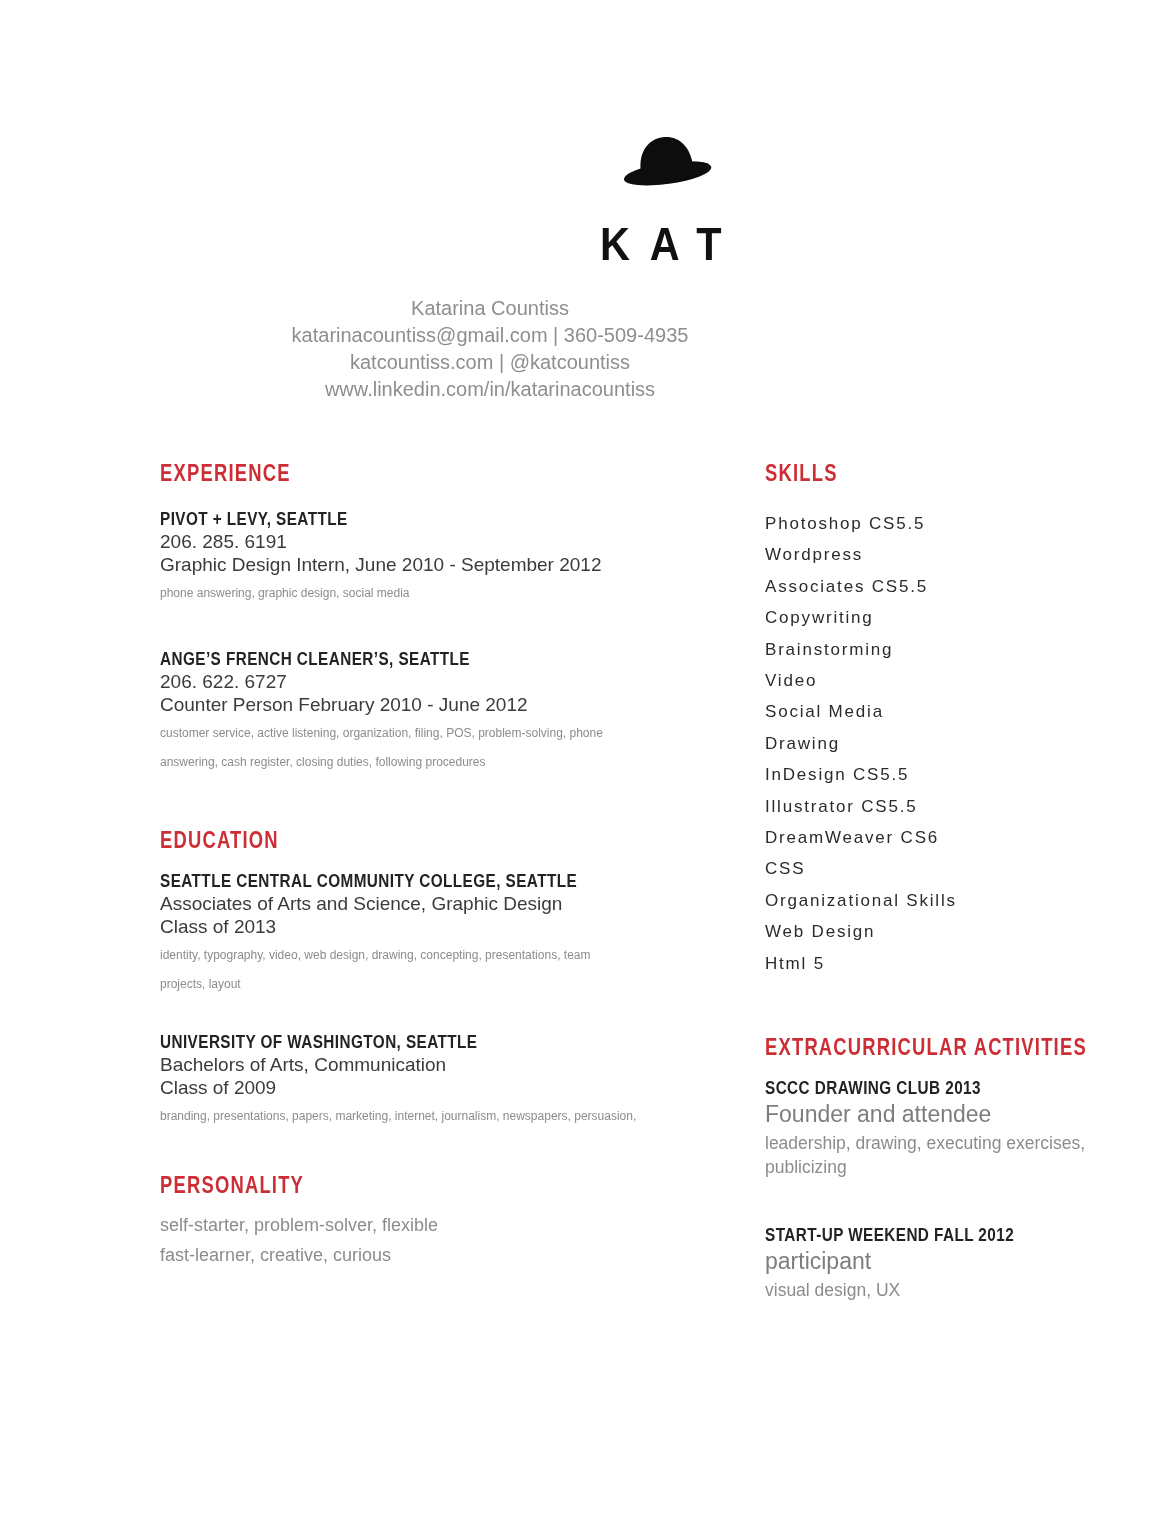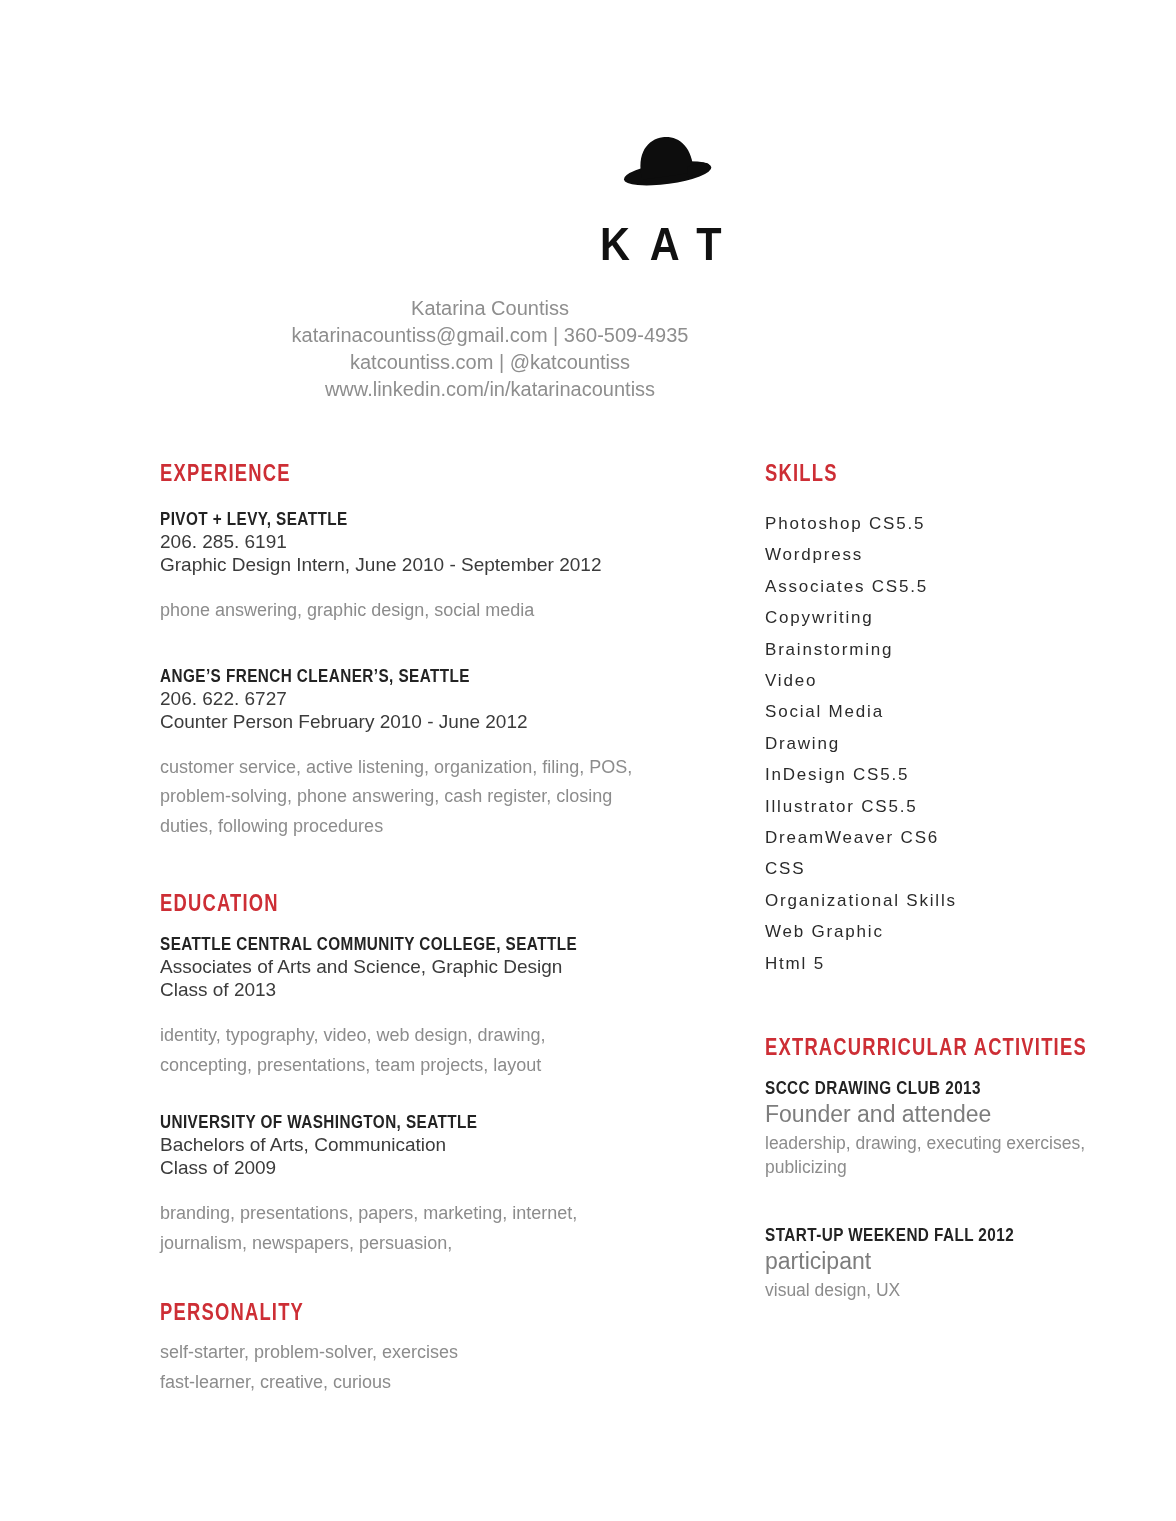--- a/index.html
+++ b/index.html
@@ -48,21 +48,21 @@
   }
   .sub-h{
     display:block;
     color:var(--ink);
     font-size:18px;font-weight:700;letter-spacing:.5px;
     line-height:22px;
     transform:scaleX(.85);transform-origin:0 50%;
     white-space:nowrap;
   }
   .dark-line{font-size:19px;color:var(--dark);line-height:23px;white-space:nowrap;}
-  .kw{font-size:18px;color:var(--gray);line-height:29.5px;margin-top:20px;max-width:478px;}
+  .kw{font-size:12px;color:var(--gray);line-height:29.5px;margin-top:3px;max-width:478px;}
   
   .col-left .sec-h{margin-bottom:22px;}
   .entry-2{margin-top:39px;}
   .sec-education{margin-top:49px;}
   .sec-education .sec-h{margin-bottom:17px;}
   .edu-2{margin-top:31px;}
   .sec-personality{margin-top:41px;}
   .sec-personality .sec-h{margin-bottom:12px;}
   .p-line{font-size:18px;color:var(--gray);line-height:30px;white-space:nowrap;}
   
@@ -134,21 +134,21 @@
       <div class="edu-2">
         <span class="sub-h">UNIVERSITY OF WASHINGTON, SEATTLE</span>
         <div class="dark-line">Bachelors of Arts, Communication</div>
         <div class="dark-line">Class of 2009</div>
         <div class="kw">branding, presentations, papers, marketing, internet, journalism, newspapers, persuasion,</div>
       </div>
     </section>
 
     <section class="sec-personality">
       <span class="sec-h">PERSONALITY</span>
-      <div class="p-line">self-starter, problem-solver, exercises</div>
+      <div class="p-line">self-starter, problem-solver, flexible</div>
       <div class="p-line">fast-learner, creative, curious</div>
     </section>
 
   </div>
 
   <div class="col-right">
 
     <section>
       <span class="sec-h">SKILLS</span>
       <div class="skill-item">Photoshop CS5.5</div>
@@ -157,21 +157,21 @@
       <div class="skill-item">Copywriting</div>
       <div class="skill-item">Brainstorming</div>
       <div class="skill-item">Video</div>
       <div class="skill-item">Social Media</div>
       <div class="skill-item">Drawing</div>
       <div class="skill-item">InDesign CS5.5</div>
       <div class="skill-item">Illustrator CS5.5</div>
       <div class="skill-item">DreamWeaver CS6</div>
       <div class="skill-item">CSS</div>
       <div class="skill-item">Organizational Skills</div>
-      <div class="skill-item">Web Graphic</div>
+      <div class="skill-item">Web Design</div>
       <div class="skill-item">Html 5</div>
     </section>
 
     <section class="sec-extra">
       <span class="sec-h">EXTRACURRICULAR ACTIVITIES</span>
 
       <div>
         <span class="sub-h">SCCC DRAWING CLUB 2013</span>
         <div class="ec-role">Founder and attendee</div>
         <div class="ec-kw">leadership, drawing, executing exercises, publicizing</div>

